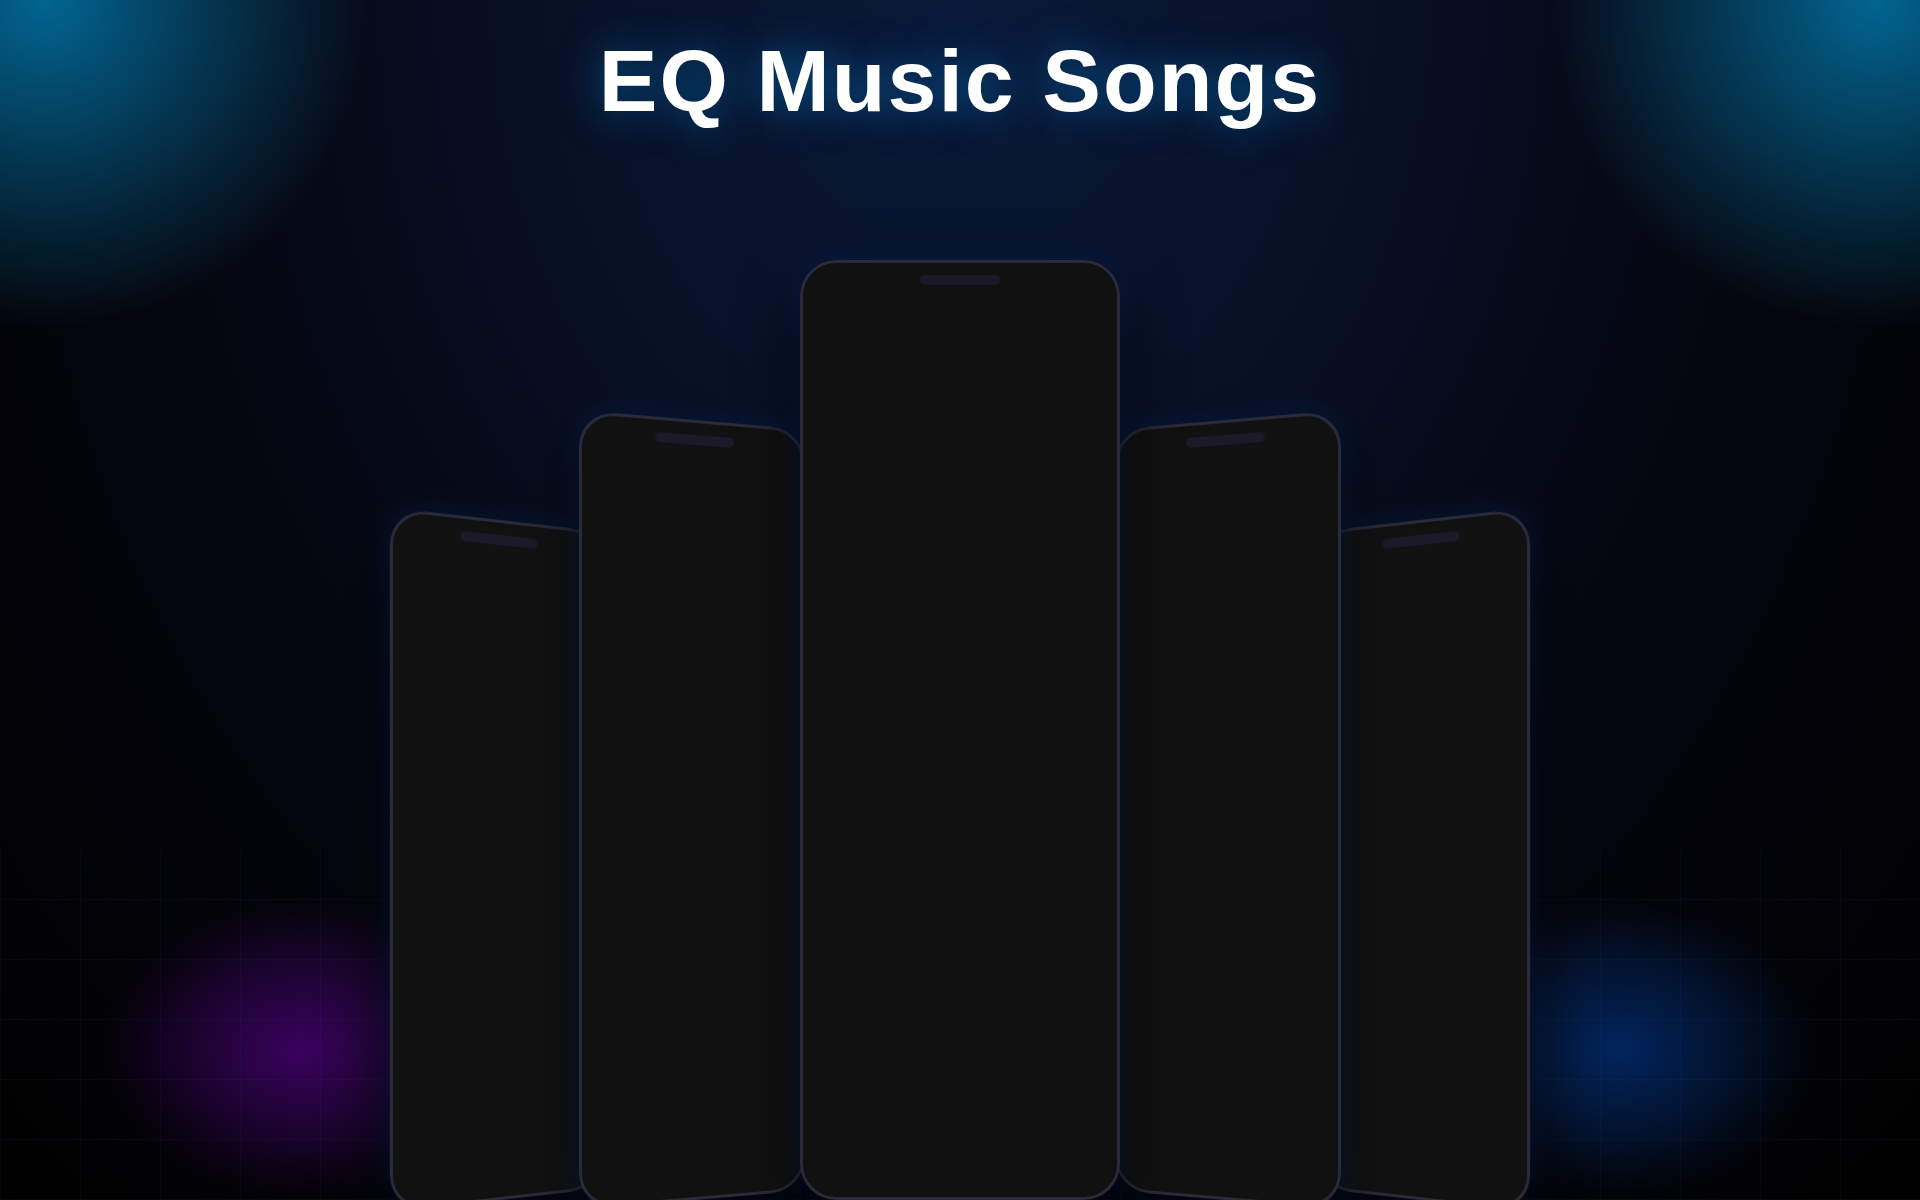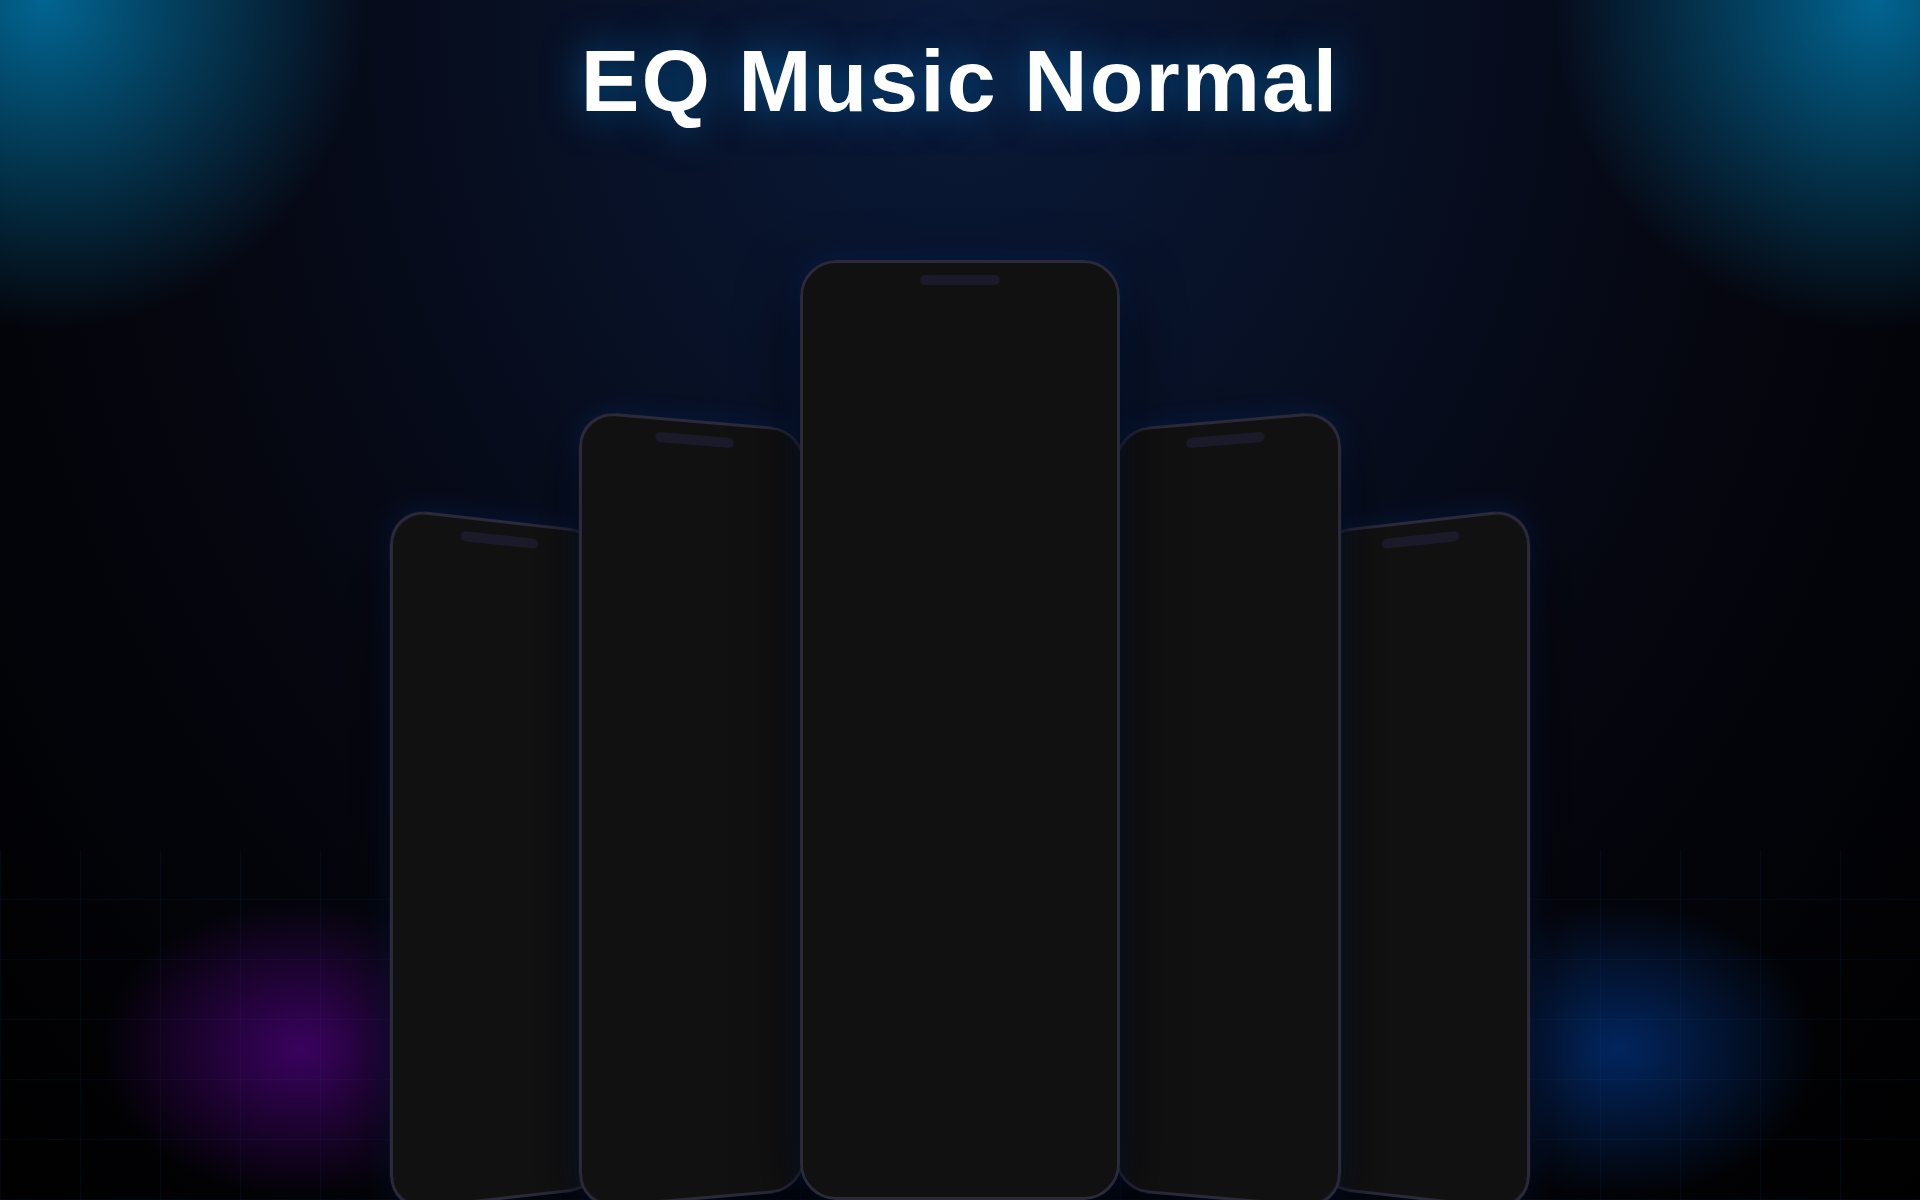--- a/index.html
+++ b/index.html
@@ -694,21 +694,21 @@
 <body>
 
 <div class="bg">
   <div class="light-left"></div>
   <div class="light-right"></div>
   <div class="grid-bg"></div>
   <div class="glow-bottom-left"></div>
   <div class="glow-bottom-right"></div>
 </div>
 
-<h1 class="page-title">EQ Music Normal</h1>
+<h1 class="page-title">EQ Music Songs</h1>
 
 <div class="phones-container">
 
   <div class="phone phone-1">
     <div class="phone-frame"></div>
     <div class="notch"></div>
     <div class="phone-screen">
       <div class="p1-content">
         <div class="status-bar">
           <span>12:05</span>

